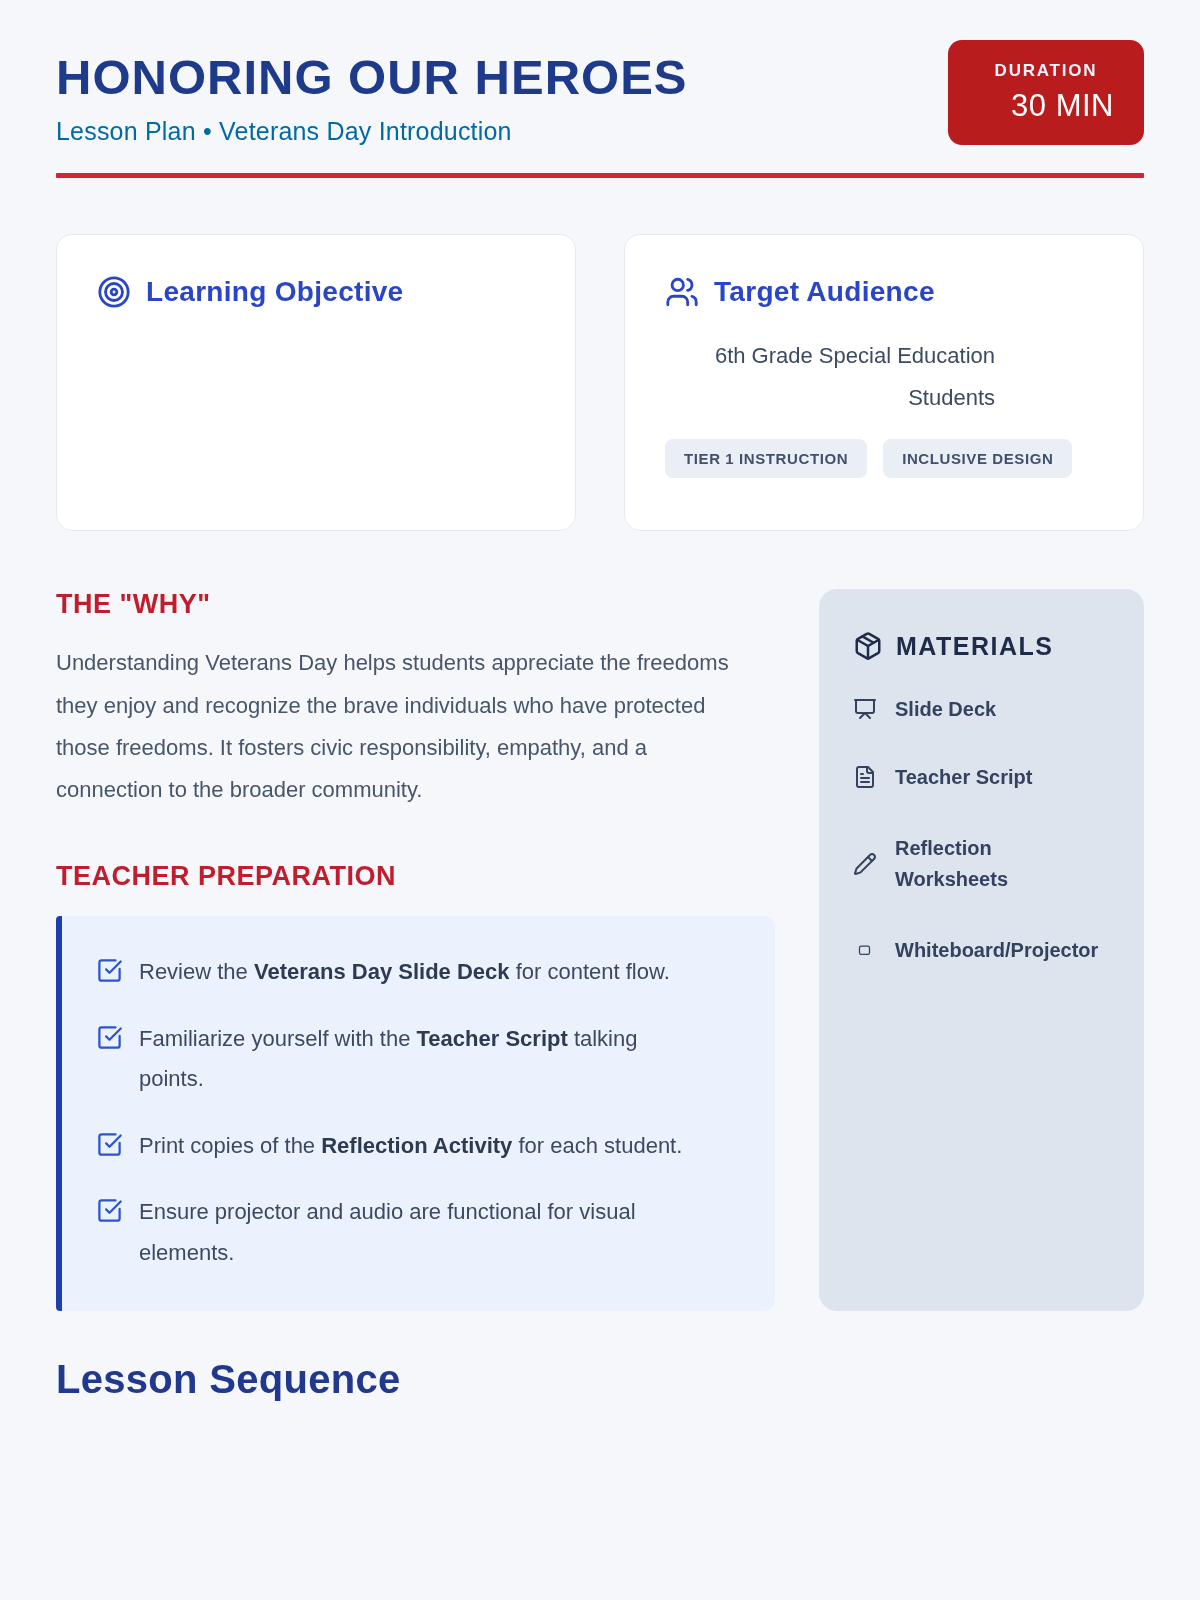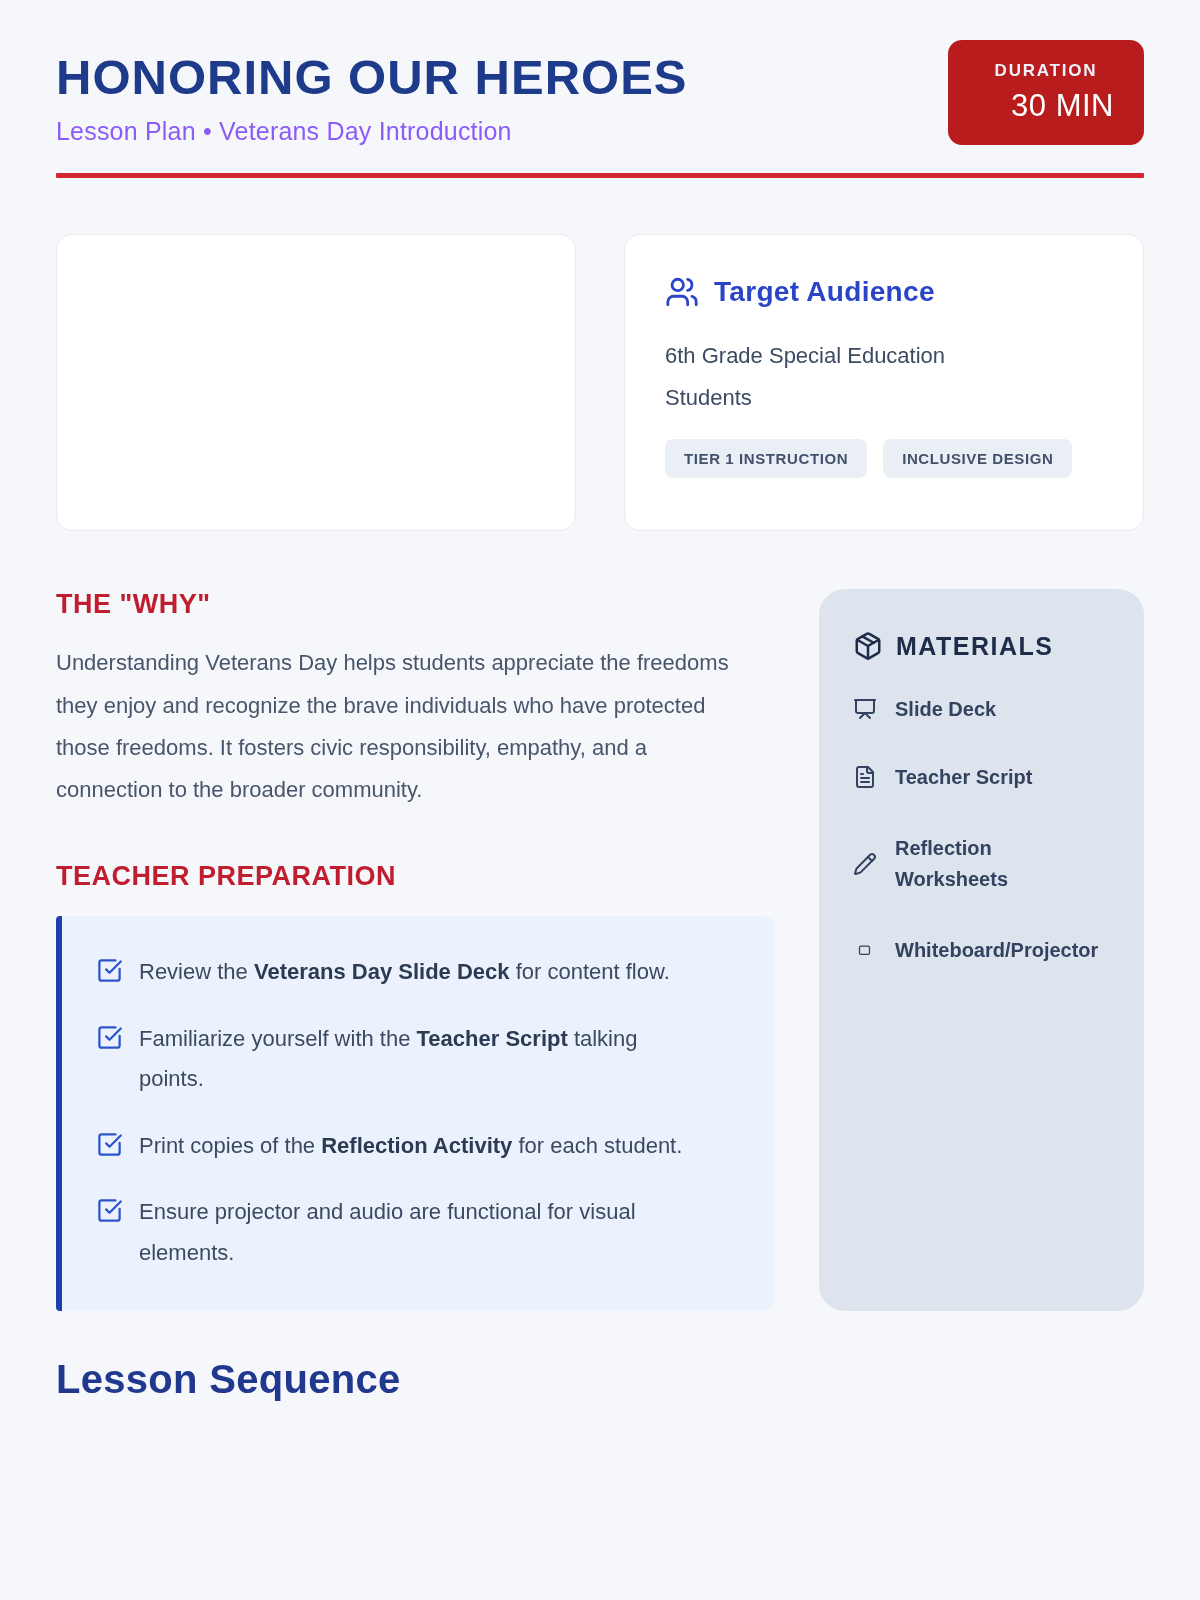--- a/index.html
+++ b/index.html
@@ -3,34 +3,34 @@
 <meta charset="utf-8">
 <style>
   html,body{margin:0;padding:0;width:1200px;height:1600px;overflow:hidden;
     background:#f6f7fa;font-family:"Liberation Sans",sans-serif;
     -webkit-font-smoothing:antialiased;color:#47566b;}
   .container{padding:36px 56px 0;}
 
   
   .header{display:flex;justify-content:space-between;align-items:flex-start;}
   .page-title{font-size:49px;font-weight:800;letter-spacing:1px;color:#1e3a8a;line-height:1.12;margin:14px 0 0;}
-  .page-subtitle{margin-top:12px;font-size:25px;font-weight:500;color:#8b5cf6;letter-spacing:.2px;}
+  .page-subtitle{margin-top:12px;font-size:25px;font-weight:500;color:#0369a1;letter-spacing:.2px;}
   .duration-badge{background:#b91c1c;border-radius:14px;padding:21px 30px;text-align:center;min-width:136px;margin-top:4px;}
   .duration-label{font-size:17px;font-weight:700;letter-spacing:1.8px;color:#eef2fc;}
   .duration-value{margin-top:7px;font-size:31px;font-weight:400;color:#ffffff;letter-spacing:.5px;text-align:right;}
   .rule{height:5px;background:#d22730;margin-top:27px;border-radius:1px;}
 
   
   .cards-row{display:grid;grid-template-columns:1fr 1fr;gap:48px;margin-top:56px;}
   .card{background:#ffffff;border:1px solid #e7eaf0;border-radius:16px;padding:40px 40px 36px;}
   .card-head{display:flex;align-items:center;gap:15px;color:#2a46c6;}
   .card-head svg{width:34px;height:34px;flex:none;}
   .card-title{font-size:28px;font-weight:800;letter-spacing:.3px;}
   .objective-text{margin-top:26px;font-style:italic;font-size:22px;line-height:1.92;color:#4a5970;}
-  .audience-text{margin-top:26px;font-size:22px;line-height:1.92;color:#3c4b62;max-width:330px;}
+  .audience-text{margin-top:26px;font-size:22px;line-height:1.92;color:#3c4b62;max-width:330px;text-align:right;}
   .tag-list{margin-top:20px;display:flex;gap:16px;padding:0;list-style:none;}
   .tag{background:#eaeef5;color:#42506b;font-size:15px;font-weight:700;letter-spacing:.6px;
        padding:11px 19px;border-radius:8px;white-space:nowrap;}
 
   
   .main{display:flex;gap:44px;margin-top:58px;align-items:stretch;}
   .left-col{flex:1;min-width:0;}
   .right-col{width:325px;flex:none;}
 
   .section-heading{font-size:27px;font-weight:800;letter-spacing:.5px;color:#c01e2f;}
@@ -38,21 +38,21 @@
   .prep-heading{margin-top:50px;}
   .prep-panel{margin-top:24px;background:#ebf2fd;border-left:6px solid #1e40af;
      border-radius:4px 12px 12px 4px;padding:36px 38px 38px 34px;}
   .check-list{list-style:none;margin:0;padding:0;display:flex;flex-direction:column;gap:26px;}
   .check-item{display:flex;gap:16px;align-items:flex-start;font-size:22px;line-height:1.84;color:#3b4a61;}
   .check-item svg{width:27px;height:27px;flex:none;color:#2c55cc;margin-top:5px;}
   .check-item .txt{max-width:545px;}
   .check-item b{font-weight:700;color:#2c3a52;text-align:center;}
 
   
-  .materials-card{background:#dde4ee;border-radius:26px;padding:42px 34px;height:100%;box-sizing:border-box;}
+  .materials-card{background:#dde4ee;border-radius:18px;padding:42px 34px;height:100%;box-sizing:border-box;}
   .materials-head{display:flex;align-items:center;gap:13px;color:#1e2c49;}
   .materials-head svg{width:30px;height:30px;flex:none;}
   .materials-title{font-size:25px;font-weight:800;letter-spacing:1.5px;}
   .materials-list{list-style:none;margin:36px 0 0;padding:0;display:flex;flex-direction:column;gap:44px;}
   .m-item{display:flex;align-items:center;gap:18px;font-size:20px;font-weight:700;color:#33425f;}
   .m-item svg{width:24px;height:24px;flex:none;color:#33425f;}
   .m-item span{white-space:nowrap;}
   .m-item--pencil-icon span{white-space:normal;max-width:165px;line-height:1.55;}
   .m-item--whiteboard-icon svg{width:15px;height:15px;margin:0 5px 0 4px;}
 
@@ -72,20 +72,28 @@
     <div class="duration-badge">
       <div class="duration-label">DURATION</div>
       <div class="duration-value">30 MIN</div>
     </div>
   </div>
 
   <div class="rule"></div>
 
   <div class="cards-row">
     <div class="card">
+      <div class="card-head">
+        <svg viewBox="0 0 24 24" fill="none" stroke="currentColor" stroke-width="2" stroke-linecap="round" stroke-linejoin="round">
+            <circle cx="12" cy="12" r="10"></circle>
+            <circle cx="12" cy="12" r="6"></circle>
+            <circle cx="12" cy="12" r="2"></circle>
+          </svg>
+        <span class="card-title">Learning Objective</span>
+      </div>
     </div>
 
     <div class="card">
       <div class="card-head">
         <svg viewBox="0 0 24 24" fill="none" stroke="currentColor" stroke-width="2" stroke-linecap="round" stroke-linejoin="round">
             <path d="M16 21v-2a4 4 0 0 0-4-4H6a4 4 0 0 0-4 4v2"></path>
             <circle cx="9" cy="7" r="4"></circle>
             <path d="M22 21v-2a4 4 0 0 0-3-3.87"></path>
             <path d="M16 3.13a4 4 0 0 1 0 7.75"></path>
           </svg>

